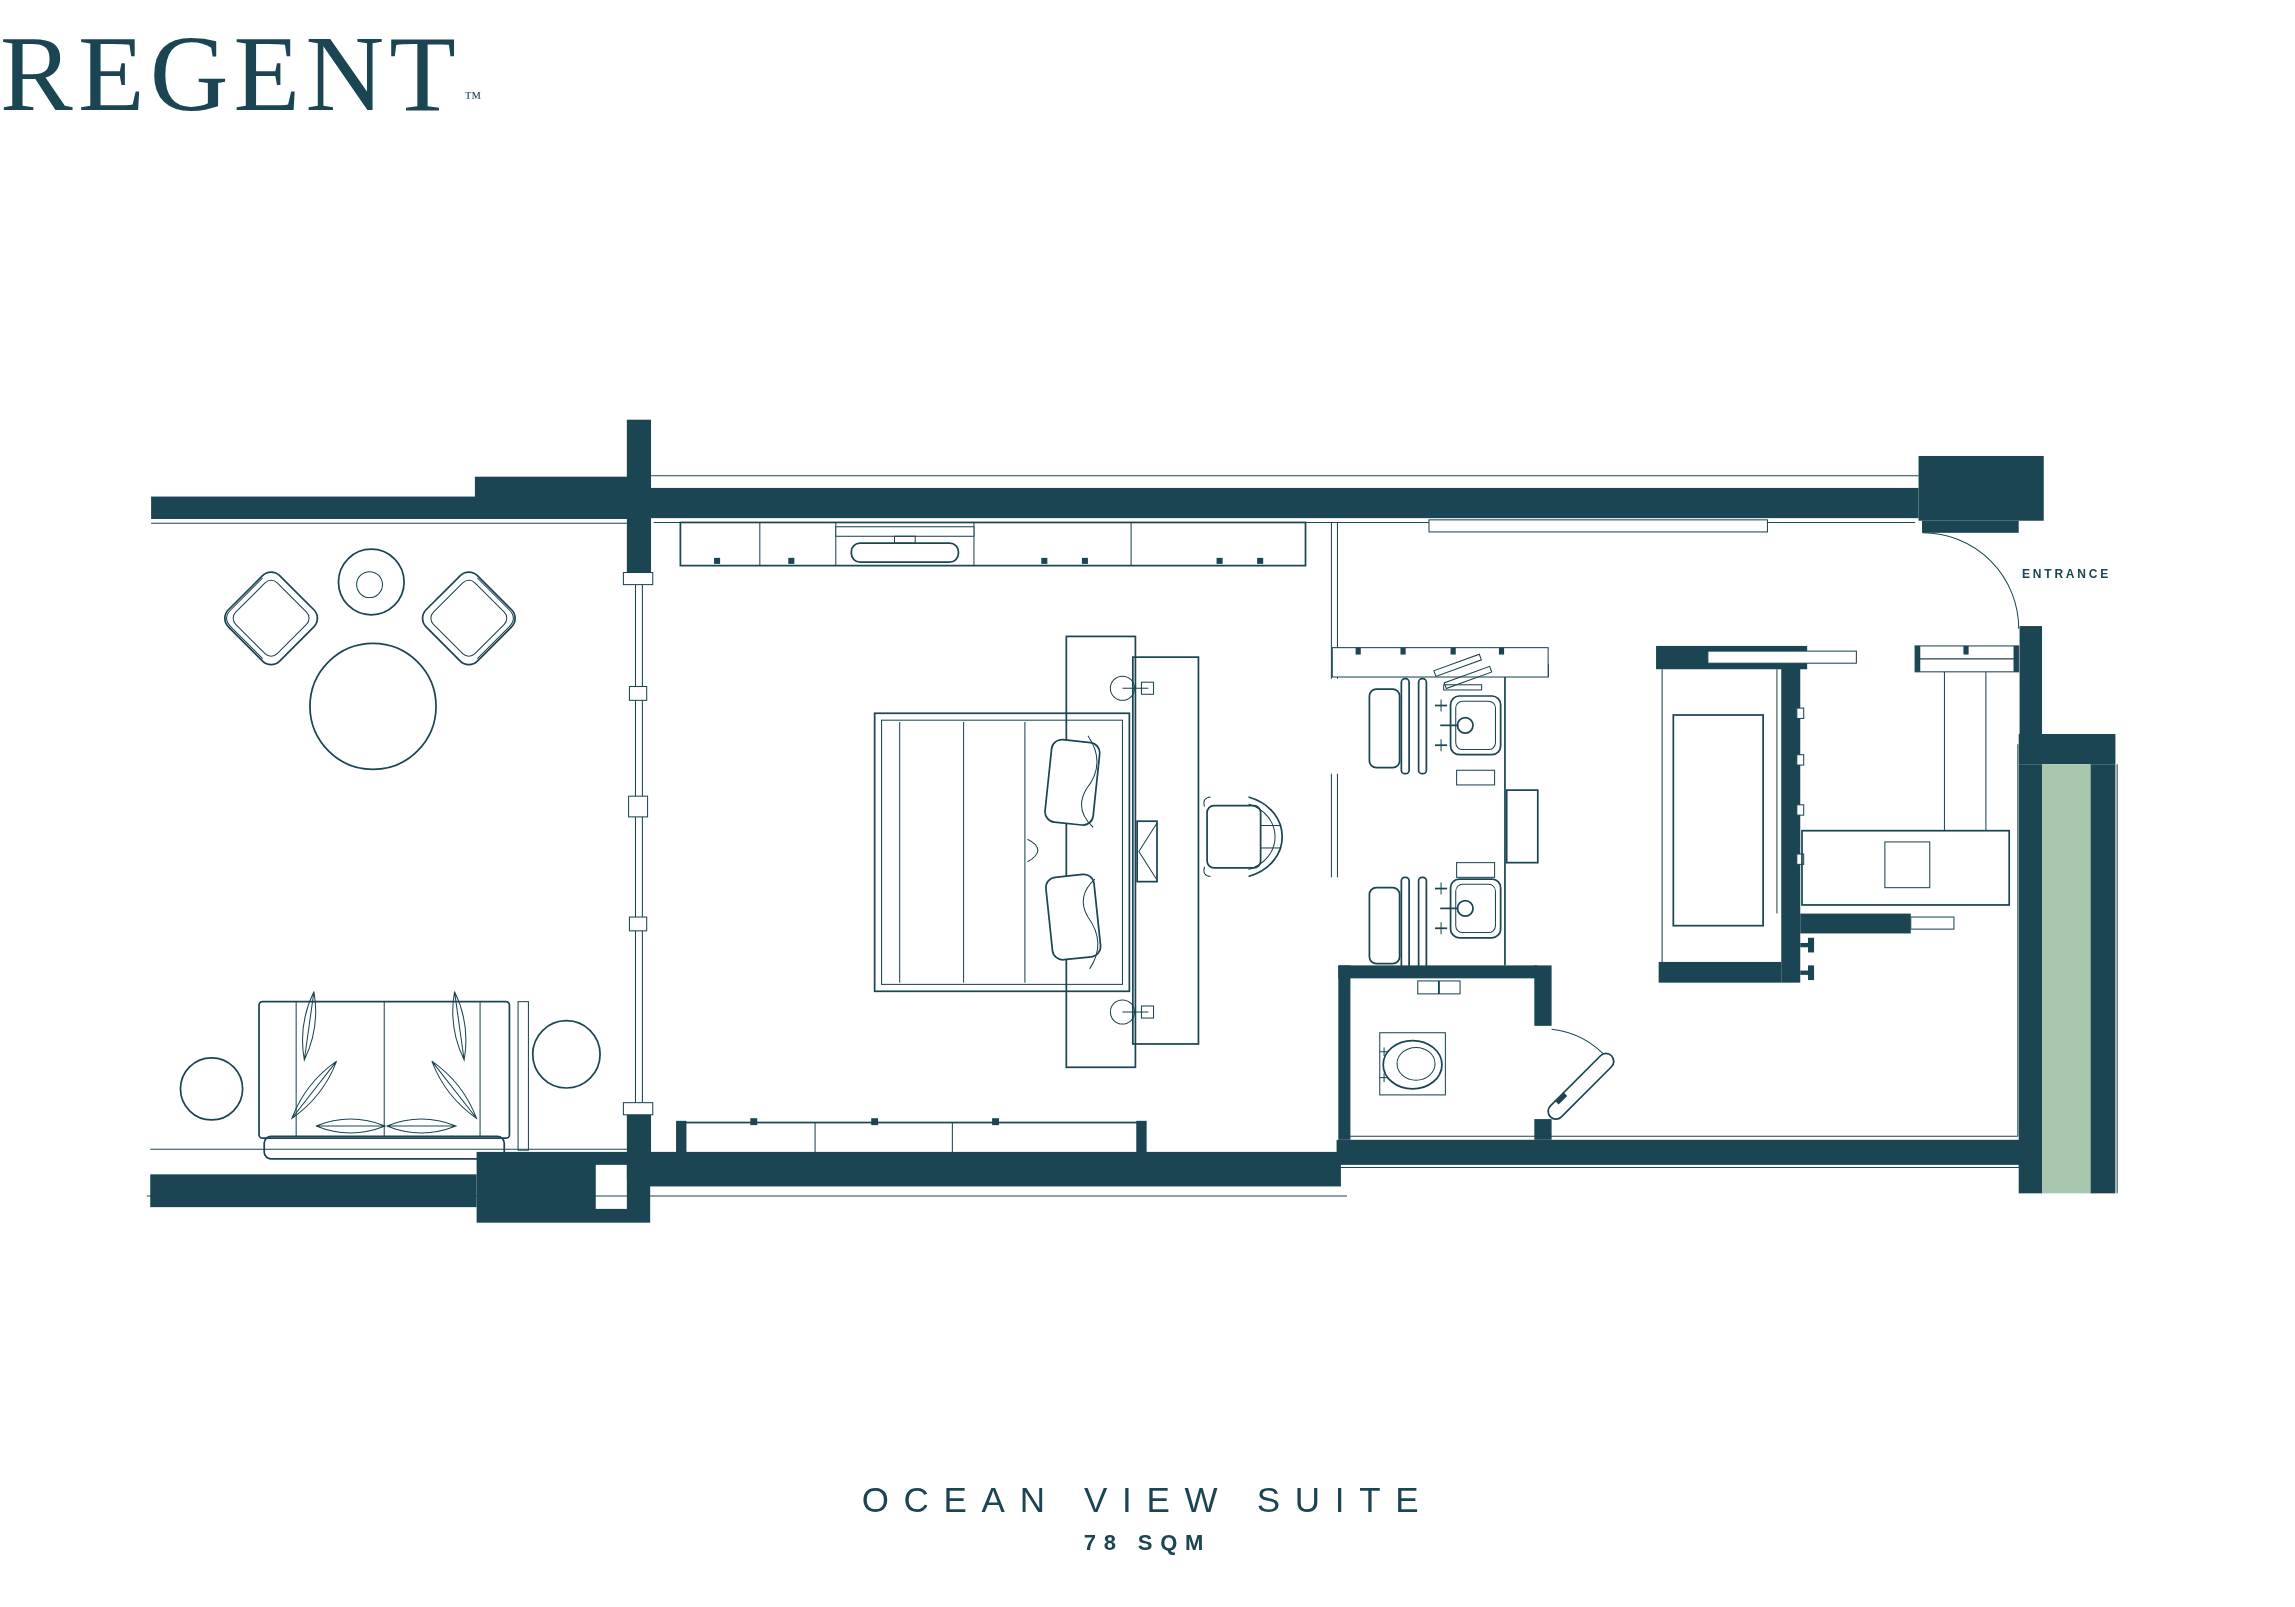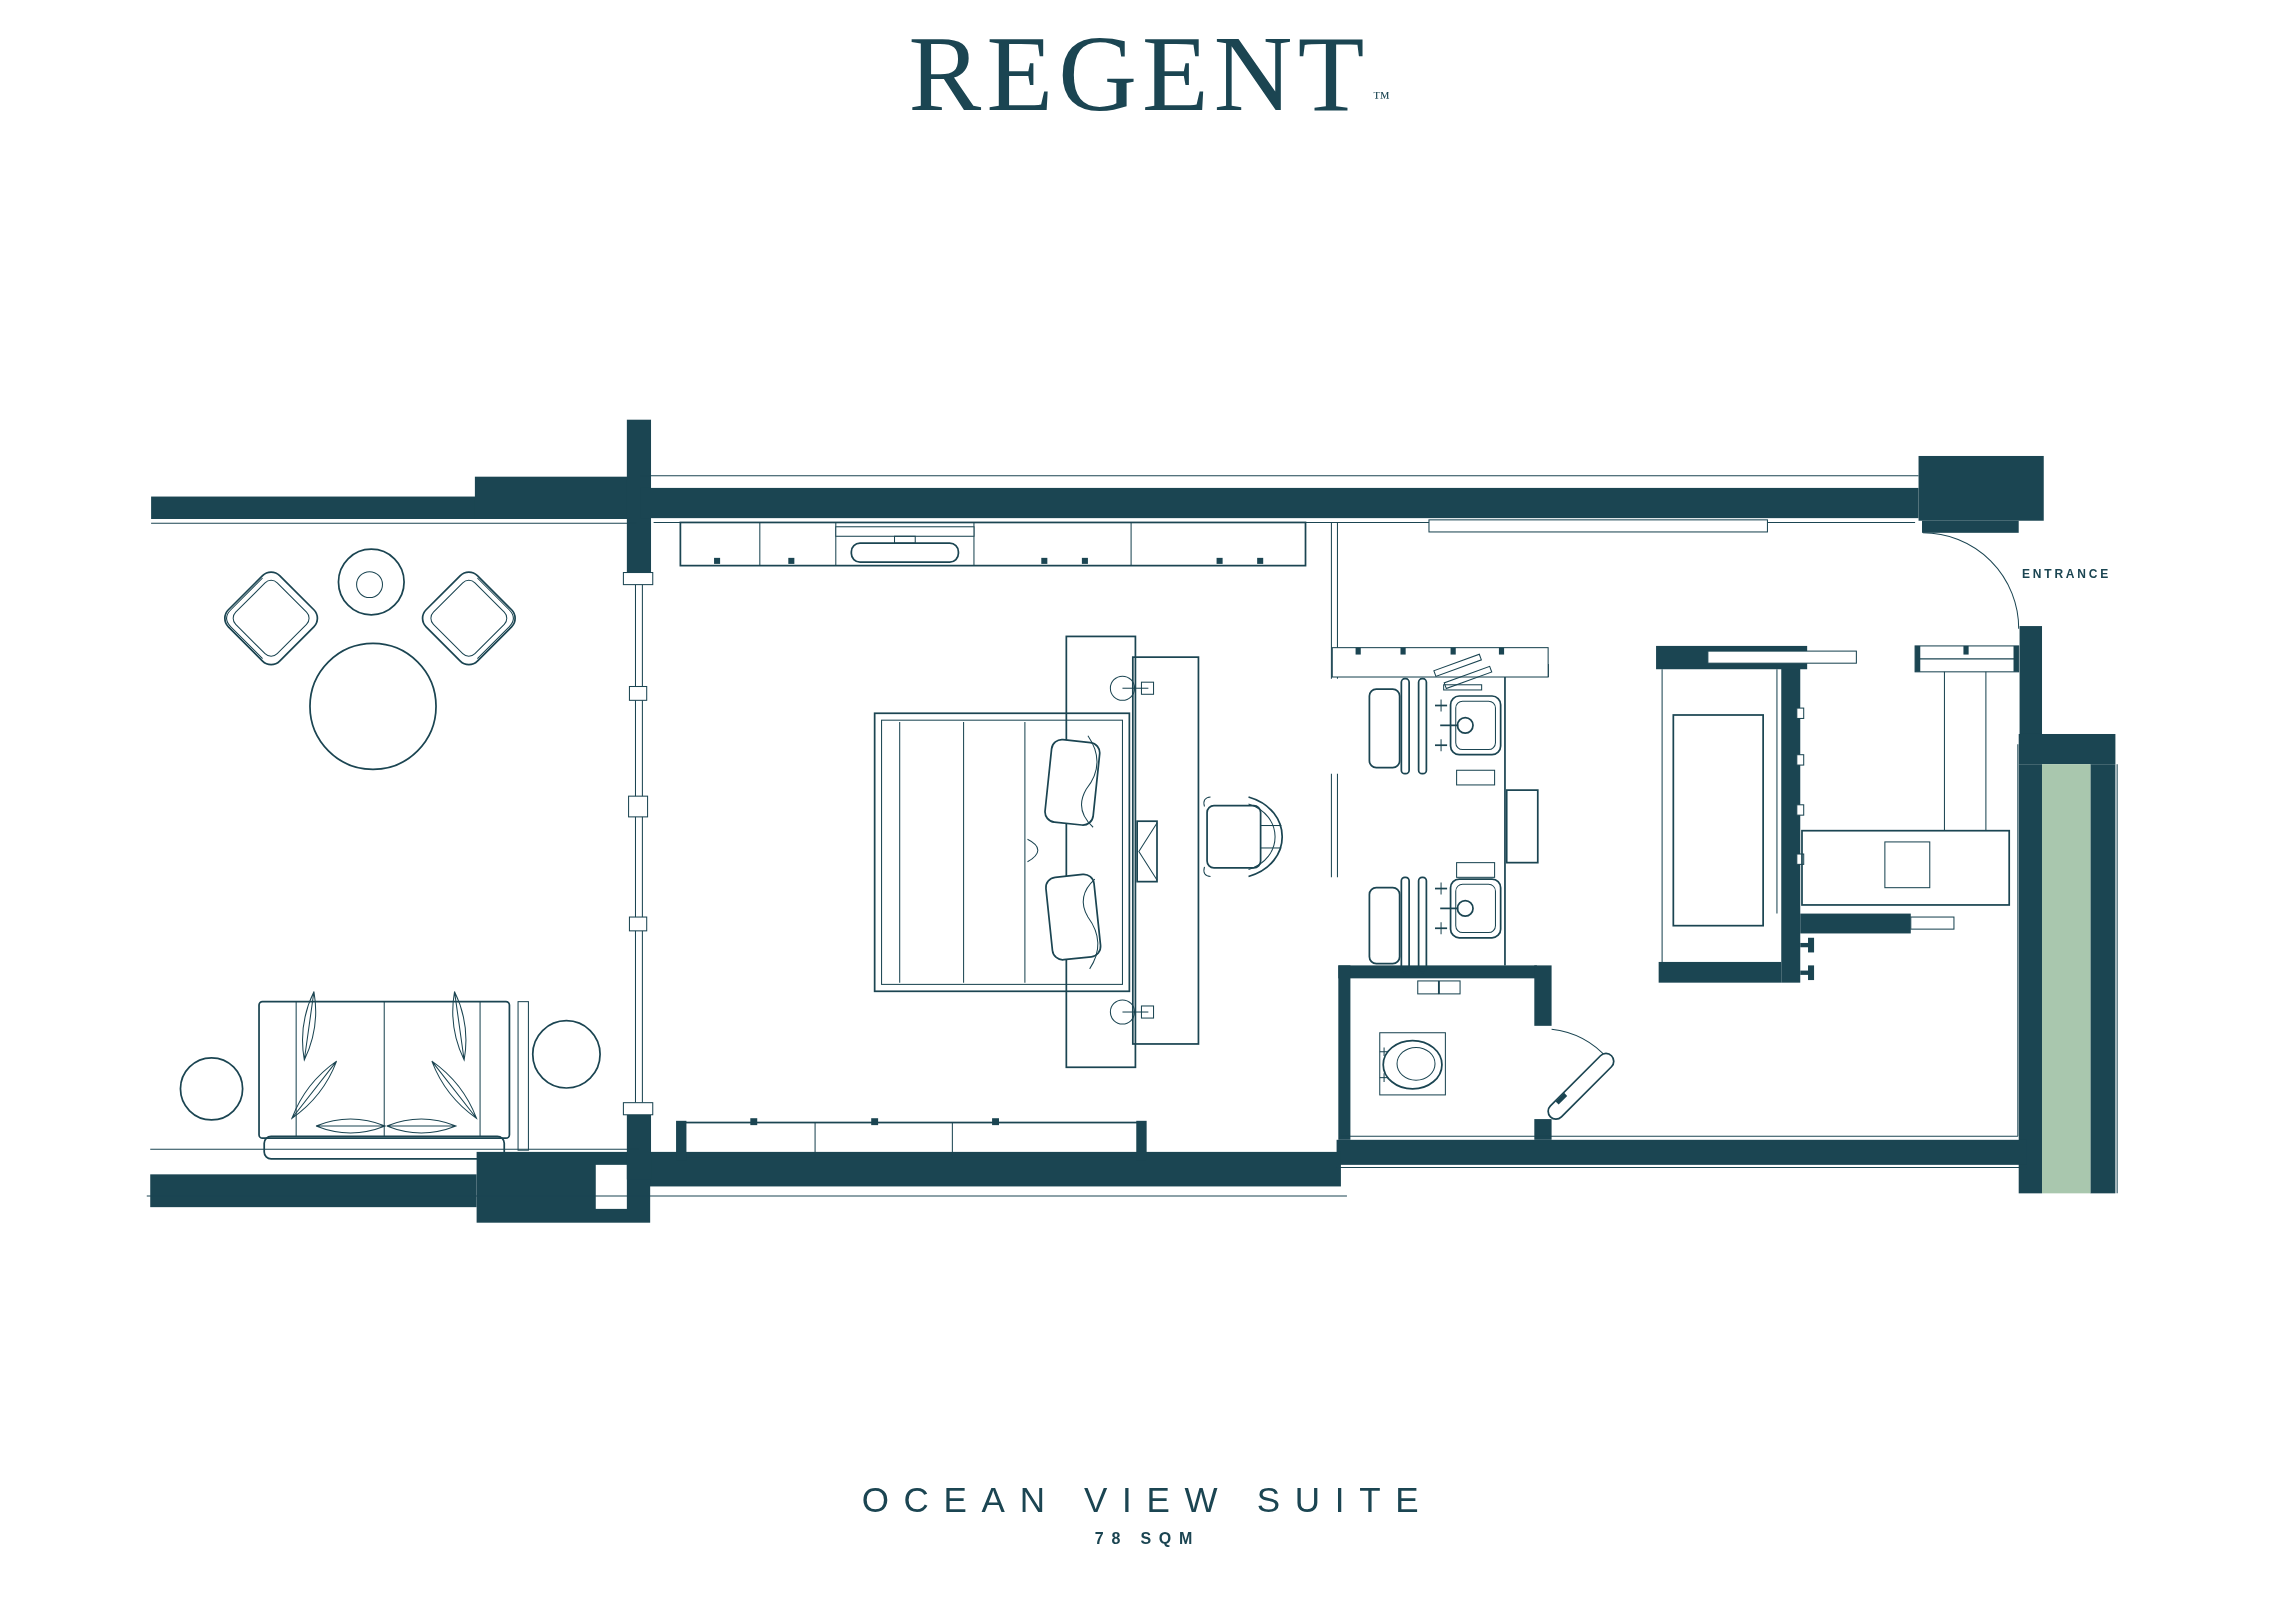--- a/index.html
+++ b/index.html
@@ -6,36 +6,36 @@
     --wall:#1B4552;
     --accent-green:#A9C7AE;
     --background:#FFFFFF;
   }
   html,body{margin:0;padding:0;background:#e8e8e8;}
   #page{
     position:relative;width:2295px;height:1607px;background:var(--background);
     overflow:hidden;font-family:"Liberation Sans",sans-serif;
   }
   .logo{
-    position:absolute;top:19px;left:0;width:100%;text-align:center;
+    position:absolute;top:19px;left:0;width:100%;text-align:left;
     font-family:"Liberation Serif",serif;font-weight:400;
     font-size:109px;letter-spacing:5.2px;color:var(--wall);line-height:1;
   }
   .logo .tm{font-size:17.3px;letter-spacing:0;position:relative;top:-7px;left:3.5px;}
   .entrance-label{
     position:absolute;left:1978px;top:567px;
     font-size:12px;font-weight:bold;letter-spacing:2.8px;color:var(--wall);margin-left:44px;
   }
   .footer-title{
     position:absolute;top:1480px;left:0;width:100%;text-align:center;
     font-size:35px;letter-spacing:14.7px;color:var(--wall);font-weight:400;
   }
   .footer-area{
     position:absolute;top:1530px;left:0;width:100%;text-align:center;
-    font-size:16px;letter-spacing:7.8px;color:var(--wall);font-weight:bold;
+    font-size:22px;letter-spacing:7.8px;color:var(--wall);font-weight:bold;
   }
   svg{position:absolute;left:0;top:0;}
   .w{fill:var(--wall);stroke:none}
   .g{fill:var(--accent-green);stroke:none}
   .o{fill:none;stroke:var(--wall);stroke-width:2}
   .ow{fill:#fff;stroke:var(--wall);stroke-width:2}
   .t{fill:none;stroke:var(--wall);stroke-width:1.2}
   .tw{fill:#fff;stroke:var(--wall);stroke-width:1.2}
   .wh{fill:#fff;stroke:none}
 </style>

